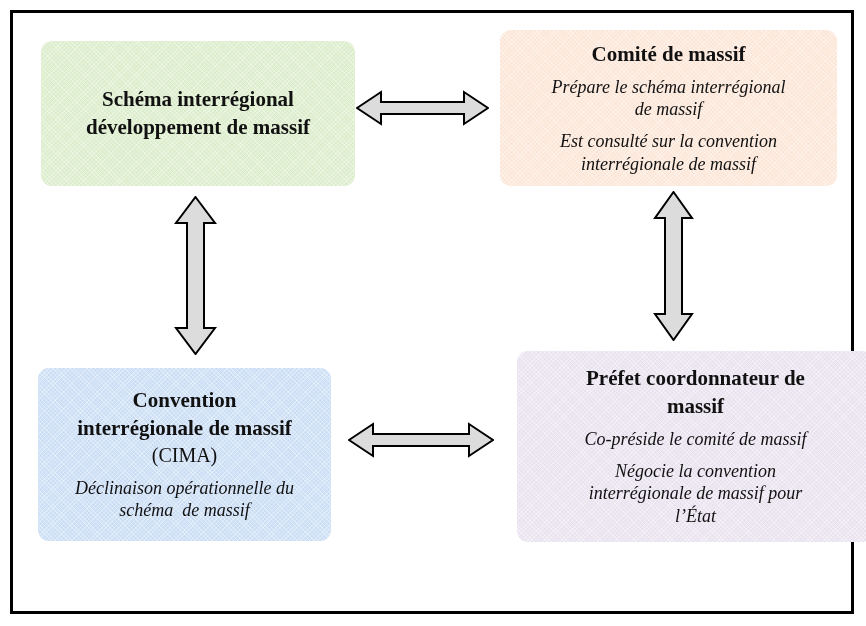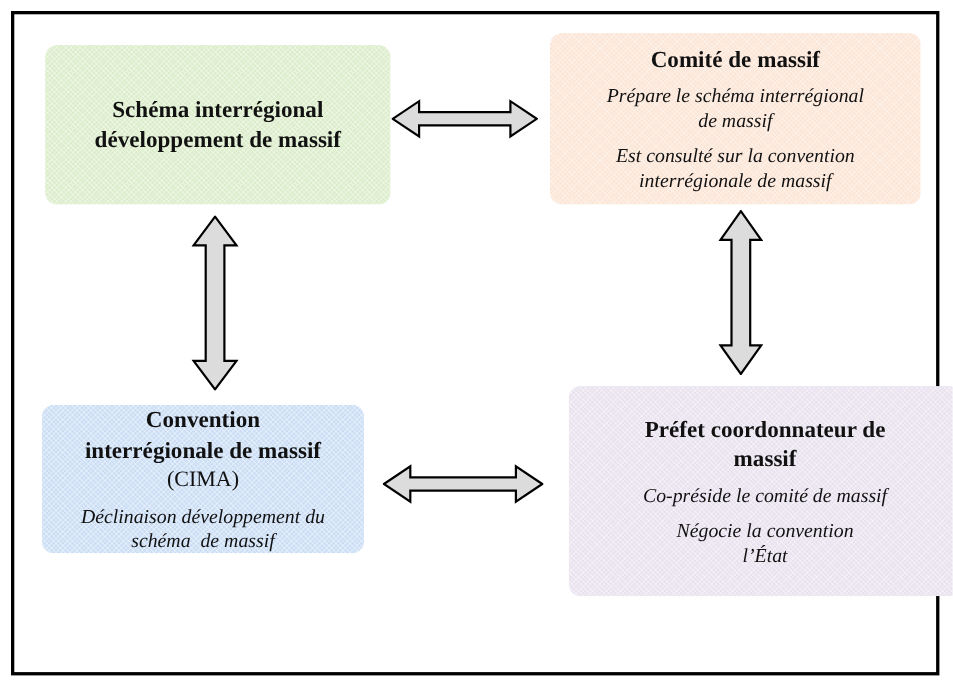--- a/index.html
+++ b/index.html
@@ -30,21 +30,21 @@
   }
   
   .box {
     background-image:
       repeating-linear-gradient(45deg, rgba(255,255,255,0.30) 0 1px, rgba(0,0,0,0) 1px 3px),
       repeating-linear-gradient(-45deg, rgba(255,255,255,0.30) 0 1px, rgba(0,0,0,0) 1px 3px);
     border-radius: 11px;
   }
   .box-schema  { left: 28px;  top: 28px;  width: 314px; height: 145px; background-color: #dcedcb; }
   .box-comite  { left: 487px; top: 17px;  width: 337px; height: 156px; background-color: #fce6d8; }
-  .box-cima    { left: 25px;  top: 355px; width: 293px; height: 135px; background-color: #cbdef5; }
+  .box-cima    { left: 25px;  top: 355px; width: 293px; height: 173px; background-color: #cbdef5; }
   .box-prefet  { left: 504px; top: 338px; width: 357px; height: 191px; background-color: #e9e3ef; }
   
 
   .title { font-weight: bold; font-size: 21px; line-height: 1.32; }
   .subtitle { font-size: 20px; line-height: 1.25; }
   .para { font-size: 18px; line-height: 1.26; margin-top: 9px; font-style: italic; }
   .para.first { margin-top: 7px; }
   .line { display: block; white-space: pre-wrap; }
 
   .arrow { position: absolute; }
@@ -78,35 +78,36 @@
     </div>
   </div>
 
   <div class="box box-cima">
     <div class="title">
       <span class="line">Convention</span>
       <span class="line">interrégionale de massif</span>
     </div>
     <div class="subtitle">(CIMA)</div>
     <div class="para">
-      <span class="line">Déclinaison développement du</span>
+      <span class="line">Déclinaison opérationnelle du</span>
       <span class="line">schéma  de massif</span>
     </div>
   </div>
 
   <div class="box box-prefet">
     <div class="title">
       <span class="line">Préfet coordonnateur de</span>
       <span class="line">massif</span>
     </div>
     <div class="para first">
       <span class="line">Co-préside le comité de massif</span>
     </div>
     <div class="para">
       <span class="line">Négocie la convention</span>
+      <span class="line">interrégionale de massif pour</span>
       <span class="line">l’État</span>
     </div>
   </div>
 
   <svg class="arrow arrow-top-h" width="133" height="38" viewBox="0 0 133 38" aria-hidden="true">
     <polygon points="1,19 25,3 25,13 108,13 108,3 132,19 108,35 108,25 25,25 25,35"></polygon>
   </svg>
 
   <svg class="arrow arrow-left-v" width="43" height="159" viewBox="0 0 43 159" aria-hidden="true">
     <polygon points="21.5,1 41,27 30,27 30,132 41,132 21.5,158 2,132 13,132 13,27 2,27"></polygon>

